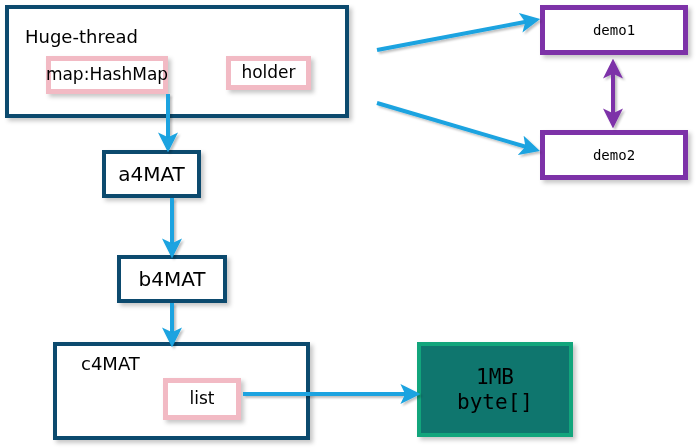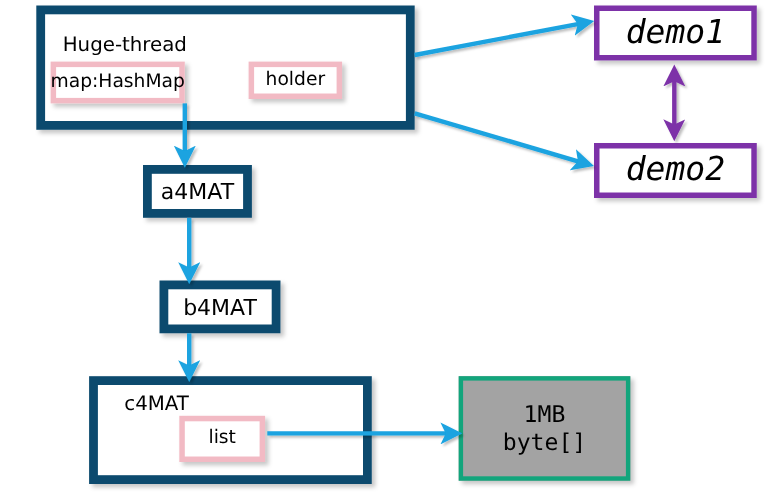--- a/index.html
+++ b/index.html
@@ -17,32 +17,31 @@
   }
 
   
   .box {
     position: absolute;
     box-sizing: border-box;
     background: #ffffff;
     filter: drop-shadow(3px 3px 2px rgba(0,0,0,0.22));
   }
   .box-green {
-    border: 8px solid #0c4a6e;
-    margin-left: 28px;
+    border: 4px solid #0c4a6e;
   }
   .box-pink {
     border: 5px solid #f2bac4;
   }
   .box-purple {
     border: 5px solid #7d32a8;
   }
   .box-yellow {
     border: 4px solid #12a57c;
-    background: #a3a3a3;
+    background: #0f766e;
   }
 
   .label {
     position: absolute;
     color: #000000;
     white-space: pre;
     line-height: 1.12;
   }
 
   
@@ -57,21 +56,21 @@
     display: flex;
     align-items: center;
     justify-content: center;
     color: #000000;
     white-space: pre;
     text-align: center;
     line-height: 1.15;
   }
   .fs-chain   { font-size: 20px; }
   .fs-small   { font-size: 17px; }
-  .fs-mono    { font-size: 30px; font-family: "DejaVu Sans Mono", monospace; font-style: italic; }
+  .fs-mono    { font-size: 14px; font-family: "DejaVu Sans Mono", monospace; }
   .fs-yellow  { font-size: 21px; font-family: "DejaVu Sans Mono", monospace; }
 
   
   #arrows {
     position: absolute;
     left: 0; top: 0;
     width: 698px;
     height: 448px;
     pointer-events: none;
   }

